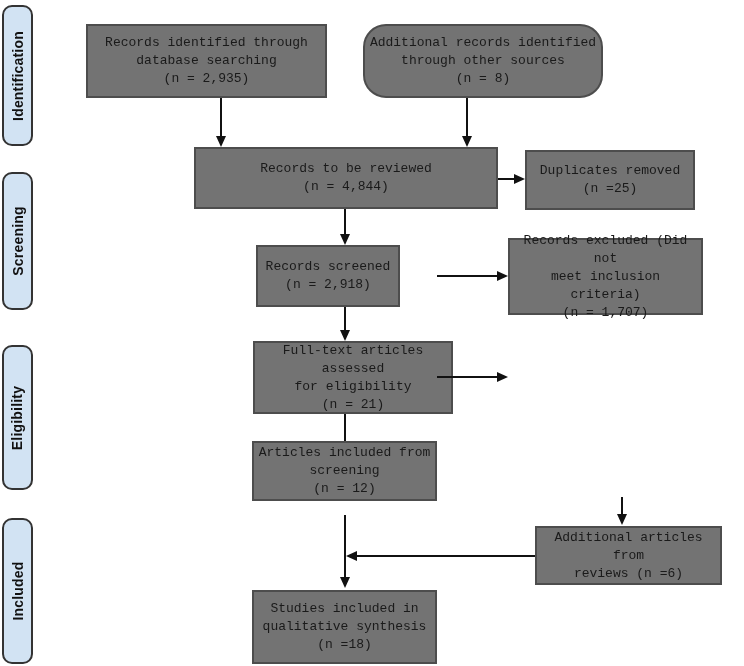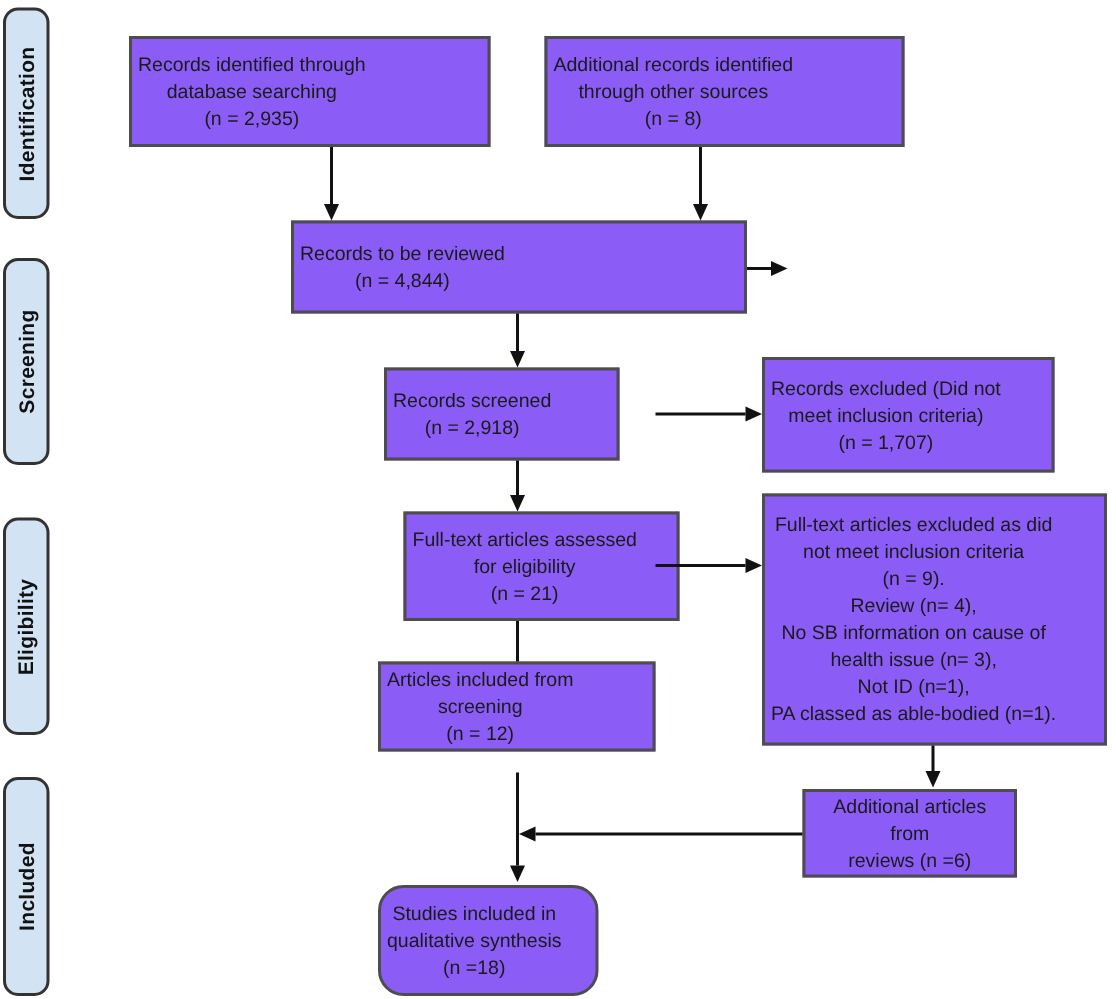--- a/index.html
+++ b/index.html
@@ -31,26 +31,28 @@
   .stage-label span {
     transform: rotate(-90deg);
     white-space: nowrap;
     font-weight: bold;
     font-size: 14px;
     letter-spacing: 0.2px;
     color: #111111;
   }
   .flow-box {
     position: absolute;
-    background: #8b5cf6;
+    background: #737373;
     border: 2px solid var(--box-border, #4d4d4d);
     box-sizing: border-box;
     display: flex;
     align-items: center;
+    justify-content: center;
     text-align: center;
+    font-family: Liberation Mono, monospace;
   }
   .flow-box span {
     white-space: pre-line;
     font-size: 13px;
     line-height: 18px;
     color: #1a1a1a;
     padding: 2px 4px;
   }
   .line {
     position: absolute;
@@ -94,72 +96,66 @@
   <div class="stage-label" style="top:518px; height:146px;">
     <span>Included</span>
   </div>
 
   <div class="flow-box" style="left:86px; top:24px; width:241px; height:74px;">
     <span>Records identified through
 database searching
 (n = 2,935)</span>
   </div>
 
-  <div class="flow-box" style="left:363px; top:24px; width:240px; height:74px;">
+  <div class="flow-box" style="left:363px; top:24px; width:240px; height:74px;border-radius:23px;">
     <span>Additional records identified
 through other sources
 (n = 8)</span>
   </div>
 
   <div class="flow-box" style="left:194px; top:147px; width:304px; height:62px;">
     <span>Records to be reviewed
 (n = 4,844)</span>
   </div>
 
-
-  <div class="flow-box" style="left:256px; top:245px; width:157px; height:62px;">
+  <div class="flow-box" style="left:525px; top:150px; width:170px; height:60px;">
+    <span>Duplicates removed
+(n =25)</span>
+  </div>
+
+  <div class="flow-box" style="left:256px; top:245px; width:144px; height:62px;">
     <span>Records screened
 (n = 2,918)</span>
   </div>
 
   <div class="flow-box" style="left:508px; top:238px; width:195px; height:77px;">
     <span>Records excluded (Did not
 meet inclusion criteria)
 (n = 1,707)</span>
   </div>
 
-  <div class="flow-box" style="left:269px; top:341px; width:184px; height:73px;">
+  <div class="flow-box" style="left:253px; top:341px; width:200px; height:73px;">
     <span>Full-text articles assessed
 for eligibility
 (n = 21)</span>
   </div>
 
-  <div class="flow-box" style="left:508px; top:329px; width:230px; height:168px;">
-    <span>Full-text articles excluded as did
-not meet inclusion criteria
-(n = 9).
-Review (n= 4),
-No SB information on cause of
-health issue (n= 3),
-Not ID (n=1),
-PA classed as able-bodied (n=1).</span>
-  </div>
 
   <div class="flow-box" style="left:252px; top:441px; width:185px; height:60px;">
     <span>Articles included from
 screening
 (n = 12)</span>
   </div>
 
-  <div class="flow-box" style="left:535px; top:526px; width:143px; height:59px;">
+  <div class="flow-box" style="left:535px; top:526px; width:187px; height:59px;">
     <span>Additional articles from
 reviews (n =6)</span>
   </div>
 
-  <div class="flow-box" style="left:252px; top:590px; width:147px; height:74px;border-radius:17px;">
+  <div class="flow-box" style="left:252px; top:590px; width:185px; height:74px;">
     <span>Studies included in
 qualitative synthesis
 (n =18)</span>
   </div>
 
   <div>
     <div class="line" style="left:220px; top:98px; width:2px; height:38px;"></div>
     <div class="head down" style="left:216px; top:136px;"></div>
   </div>
 

